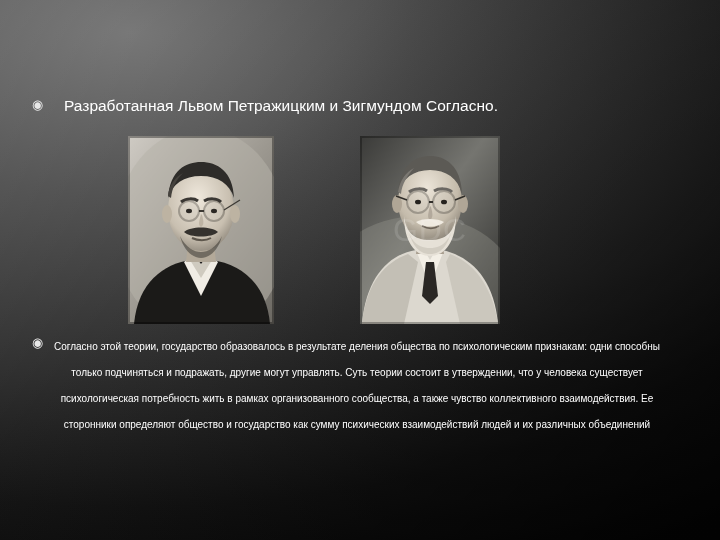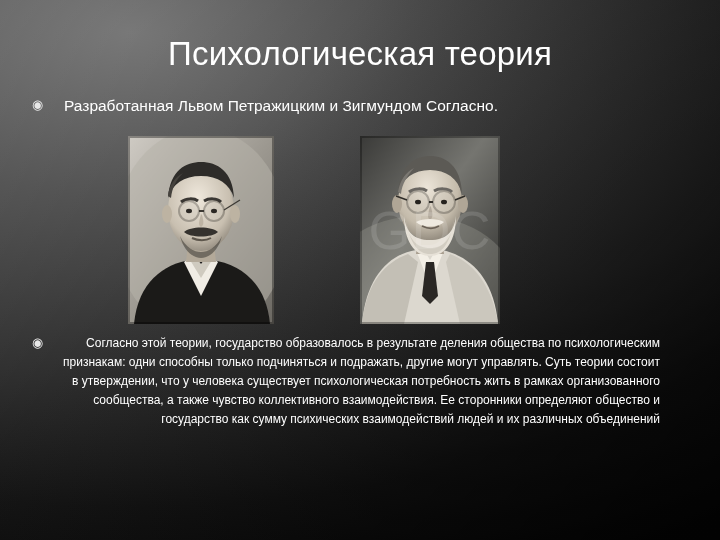--- a/index.html
+++ b/index.html
@@ -67,23 +67,23 @@
     font-size: 15.5px;
     line-height: 19px;
     padding-left: 10px;
   }
   .b2 {
     top: 334px;
     left: 32px;
     width: 628px;
   }
   .b2 .bullet-text {
-    font-size: 12px;
-    line-height: 19px;
-    text-align: right;
+    font-size: 10px;
+    line-height: 26px;
+    text-align: center;
   }
   .photos {
     position: absolute;
     top: 136px;
     left: 0;
     width: 720px;
     height: 188px;
   }
   .photo {
     position: absolute;
@@ -105,33 +105,32 @@
     display: block;
   }
   .wm {
     position: absolute;
     left: 0; top: 0;
     width: 100%;
     height: 100%;
     display: flex;
     align-items: center;
     justify-content: center;
-    font-size: 54px;
+    font-size: 32px;
     font-weight: normal;
     color: rgba(255,255,255,0.13);
     letter-spacing: 1px;
     pointer-events: none;
   }
 </style>
 </head>
 <body>
 
 <div class="slide">
 
-  <div class="title">Психологическая теория</div>
 
   <div class="bullet-row b1">
     <span class="bullet-mark">◉</span>
     <span class="bullet-text">Разработанная Львом Петражицким и Зигмундом Согласно.</span>
   </div>
 
   <div class="photos">
 
     <div class="photo photo-a">
       <svg width="146" height="188" viewBox="0 0 146 188">

